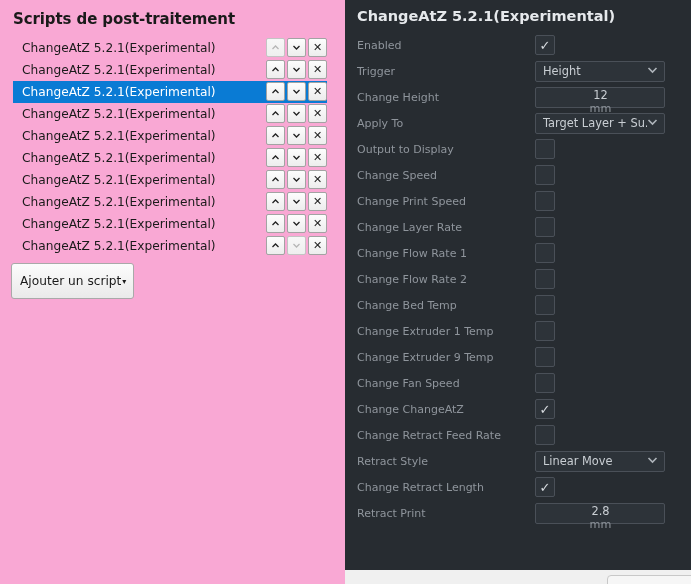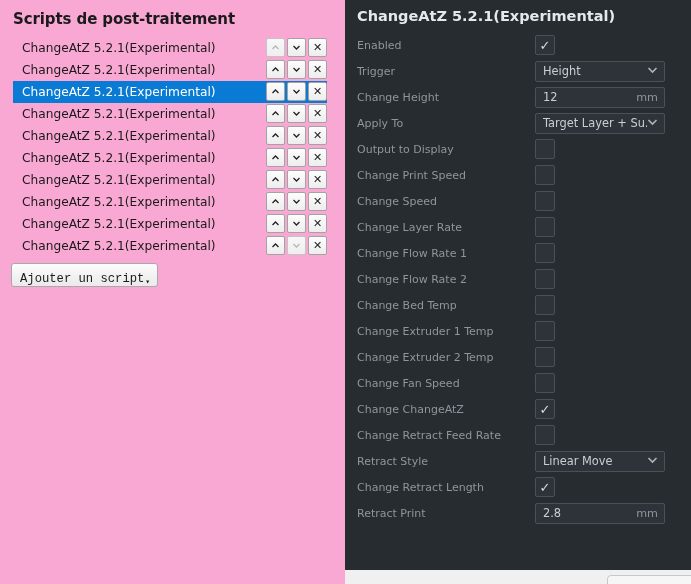--- a/index.html
+++ b/index.html
@@ -86,32 +86,31 @@
     color: #b6b6b6;
     border-color: #c4c4c4;
     background: linear-gradient(#f7f7f7, #efefef);
   }
   .sq-btn svg { display: block; }
 
   #add-script-btn {
     position: absolute;
     left: 11px;
     top: 263px;
-    height: 24px;
+    height: 36px;
     box-sizing: border-box;
     border: 1px solid #a9a9a9;
     border-radius: 3px;
     background: linear-gradient(#fcfcfc, #eaeaea);
     padding: 0 7px 0 8px;
     display: flex;
-    align-items: flex-end;
+    align-items: center;
     gap: 1px;
     font-size: 12.2px;
     color: #1a1a1a;
-    font-family: Liberation Mono, monospace;
   }
   #add-script-btn .caret {
     font-size: 8px;
     line-height: 1;
     margin-top: 2px;
   }
 
   
   #right-panel {
     position: absolute;
@@ -202,20 +201,21 @@
     width: 130px;
     height: 21px;
     box-sizing: border-box;
     border: 1px solid #4a5058;
     border-radius: 2px;
     background: #2d3339;
     display: flex;
     align-items: center;
     justify-content: space-between;
     padding: 0 6px 0 7px;
+    flex-direction: column;
   }
   .numfield .nf-val {
     font-size: 11.4px;
     color: #c9ced3;
   }
   .numfield .nf-unit {
     font-size: 11.2px;
     color: #8f959c;
   }
   
@@ -450,32 +450,32 @@
           </div>
         </div>
       </div>
       <div class="setting-row">
         <div class="setting-label">Output to Display</div>
         <div class="ctrl">
           <div class="checkbox"></div>
         </div>
       </div>
       <div class="setting-row">
+        <div class="setting-label">Change Speed</div>
+        <div class="ctrl">
+          <div class="checkbox"></div>
+        </div>
+      </div>
+      <div class="setting-row">
         <div class="setting-label">Change Print Speed</div>
         <div class="ctrl">
           <div class="checkbox"></div>
         </div>
       </div>
       <div class="setting-row">
-        <div class="setting-label">Change Speed</div>
-        <div class="ctrl">
-          <div class="checkbox"></div>
-        </div>
-      </div>
-      <div class="setting-row">
         <div class="setting-label">Change Layer Rate</div>
         <div class="ctrl">
           <div class="checkbox"></div>
         </div>
       </div>
       <div class="setting-row">
         <div class="setting-label">Change Flow Rate 1</div>
         <div class="ctrl">
           <div class="checkbox"></div>
         </div>
@@ -492,21 +492,21 @@
           <div class="checkbox"></div>
         </div>
       </div>
       <div class="setting-row">
         <div class="setting-label">Change Extruder 1 Temp</div>
         <div class="ctrl">
           <div class="checkbox"></div>
         </div>
       </div>
       <div class="setting-row">
-        <div class="setting-label">Change Extruder 2 Temp</div>
+        <div class="setting-label">Change Extruder 9 Temp</div>
         <div class="ctrl">
           <div class="checkbox"></div>
         </div>
       </div>
       <div class="setting-row">
         <div class="setting-label">Change Fan Speed</div>
         <div class="ctrl">
           <div class="checkbox"></div>
         </div>
       </div>

